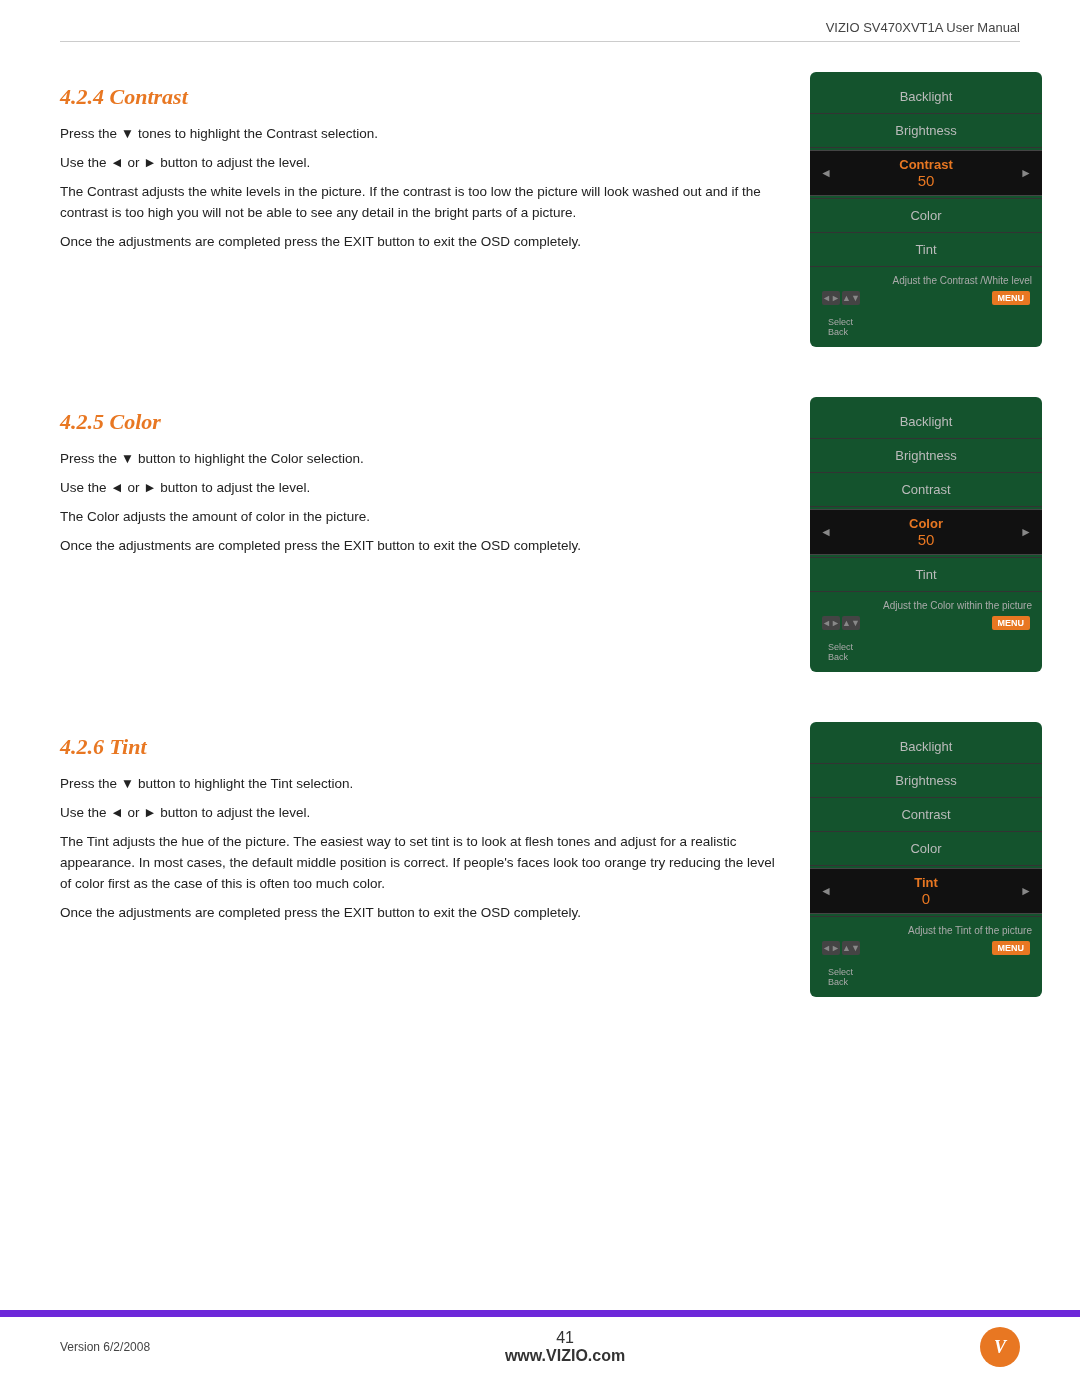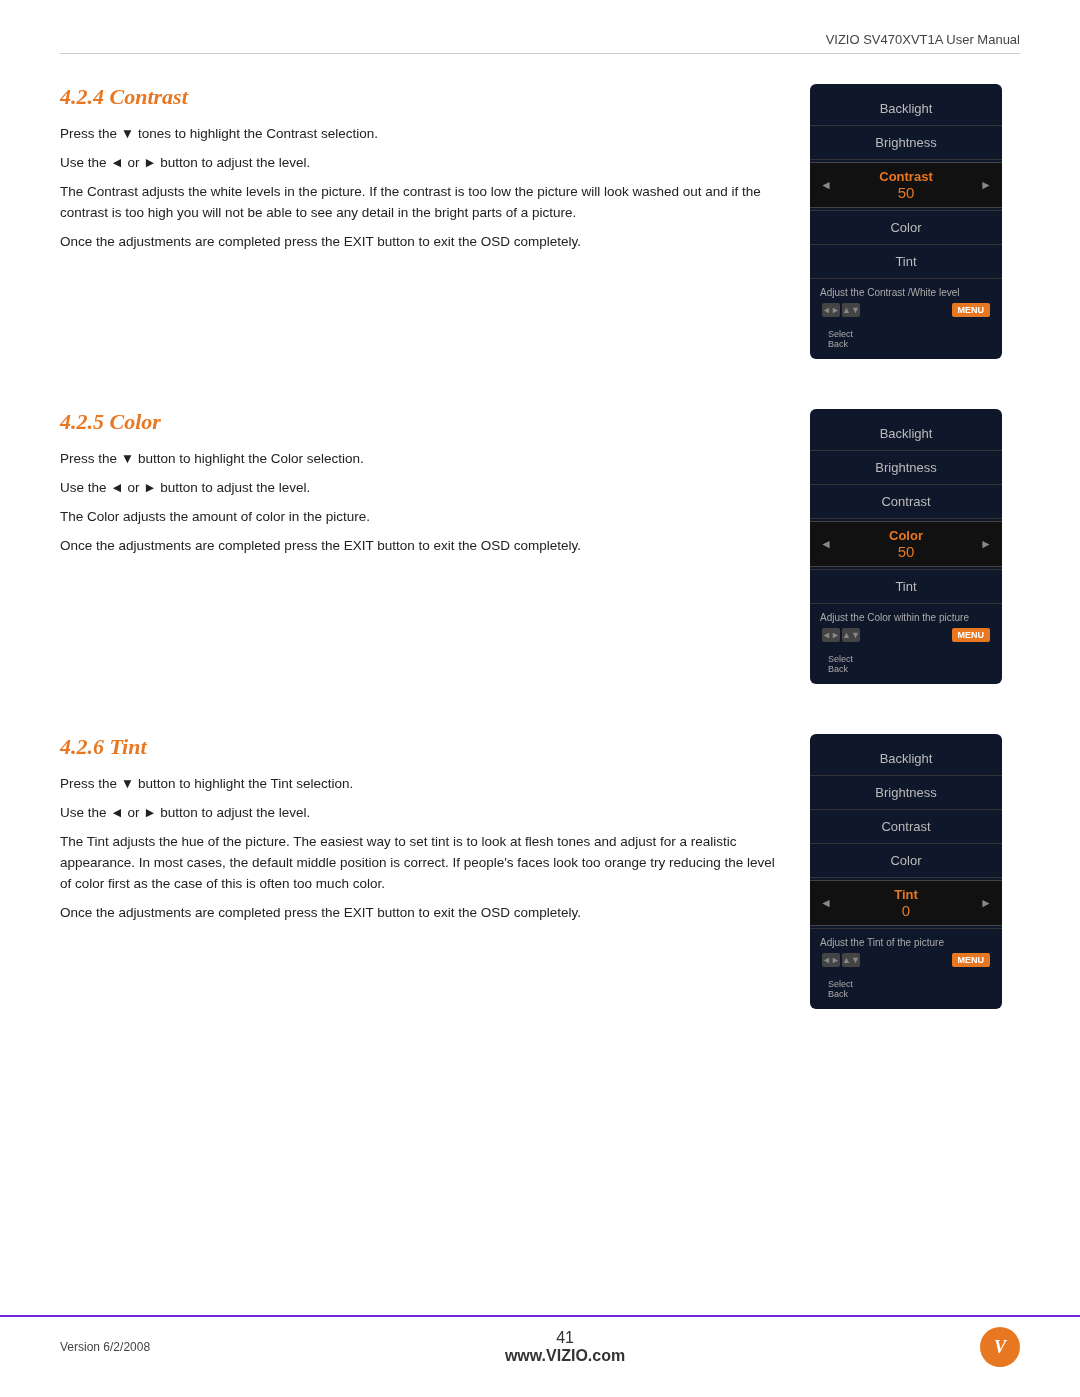--- a/index.html
+++ b/index.html
@@ -9,21 +9,21 @@
       background: #ffffff;
       font-family: Arial, sans-serif;
       font-size: 14px;
       color: #222;
       position: relative;
     }
 
     .page-container {
       width: 1080px;
       min-height: 1397px;
-      padding: 32px 60px 60px 60px;
+      padding: 20px 60px 60px 60px;
       position: relative;
     }
 
     .header-line {
       text-align: right;
       font-size: 13px;
       color: #444;
       border-bottom: 1px solid #ccc;
       padding-bottom: 6px;
       margin-bottom: 30px;
@@ -34,20 +34,21 @@
       display: flex;
       flex-direction: row;
       margin-bottom: 50px;
       gap: 30px;
       align-items: flex-start;
     }
 
     .section-text {
       flex: 1;
       min-width: 0;
+      margin-top: 12px;
     }
 
     .section-image {
       flex: 0 0 210px;
       width: 210px;
     }
 
     .section-title {
       font-size: 22px;
       color: #e87722;
@@ -62,24 +63,24 @@
       line-height: 1.55;
       font-size: 13.5px;
     }
 
     .section-text p strong {
       font-weight: normal;
     }
 
     
     .osd-menu {
-      background: #0f172a;
+      background: #14532d;
       border-radius: 6px;
       padding: 10px 0 8px 0;
-      width: 192px;
+      width: 232px;
       font-size: 12px;
       color: #ccc;
     }
 
     .osd-item {
       padding: 7px 16px;
       text-align: center;
       font-size: 13px;
       color: #bbbbbb;
     }
@@ -123,21 +124,21 @@
       margin: 2px 0;
     }
 
     .osd-footer {
       padding: 6px 10px 2px 10px;
     }
 
     .osd-desc {
       color: #aaa;
       font-size: 10px;
-      text-align: left;
+      text-align: right;
       margin-bottom: 5px;
     }
 
     .osd-buttons {
       display: flex;
       justify-content: space-between;
       align-items: center;
       padding: 0 2px;
     }
 
@@ -181,21 +182,21 @@
     
     .page-footer {
       position: absolute;
       bottom: 30px;
       left: 0;
       right: 0;
       padding: 0 60px;
       display: flex;
       align-items: center;
       justify-content: space-between;
-      border-top: 2px solid #6d28d9;
+      border-top: 7px solid #6d28d9;
       padding-top: 10px;
     }
 
     .footer-left {
       font-size: 12px;
       color: #444;
     }
 
     .footer-center {
       font-size: 16px;

